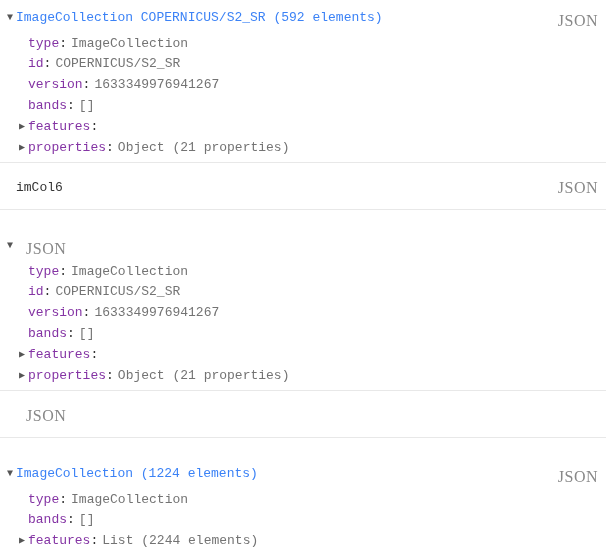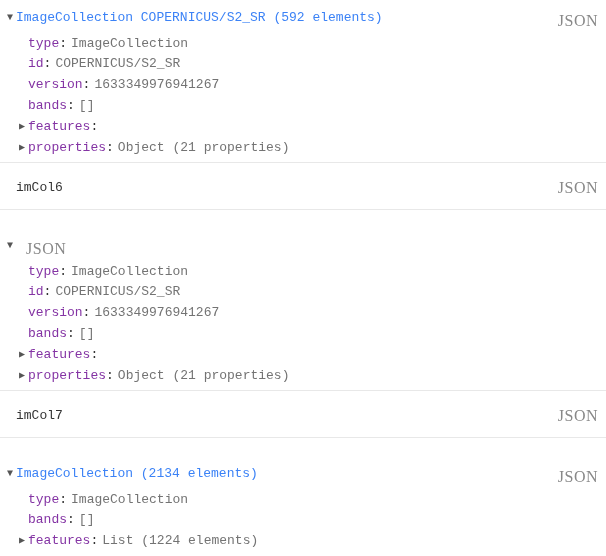--- a/index.html
+++ b/index.html
@@ -185,51 +185,50 @@
           <div class="prop-row">
             <span class="prop-expander-slot">▶</span>
             <span class="key">properties</span>
             <span class="colon">:</span>
             <span class="val">Object (21 properties)</span>
           </div>
         </div>
       </div>
       <div class="block">
         <div class="varname-row">
-          <span class="varname">imCol7</span>
           <span class="json-link">JSON</span>
         </div>
       </div>
       <div class="spacer-after-block"></div>
     </div>
     <div>
       <div class="block">
         <div class="header-row">
           <span class="expander">▼</span>
-          <span class="title-line"><span class="collection-label">ImageCollection (2134 elements)</span></span>
+          <span class="title-line"><span class="collection-label">ImageCollection (1224 elements)</span></span>
           <span class="json-link">JSON</span>
         </div>
         <div class="props">
           <div class="prop-row">
             <span class="prop-expander-slot"></span>
             <span class="key">type</span>
             <span class="colon">:</span>
             <span class="val">ImageCollection</span>
           </div>
           <div class="prop-row">
             <span class="prop-expander-slot"></span>
             <span class="key">bands</span>
             <span class="colon">:</span>
             <span class="val">[]</span>
           </div>
           <div class="prop-row">
             <span class="prop-expander-slot">▶</span>
             <span class="key">features</span>
             <span class="colon">:</span>
-            <span class="val">List (1224 elements)</span>
+            <span class="val">List (2244 elements)</span>
           </div>
         </div>
       </div>
       <div class="block">
         <div class="varname-row">
           <span class="varname">imCol8</span>
           <span class="json-link">JSON</span>
         </div>
       </div>
     </div>

